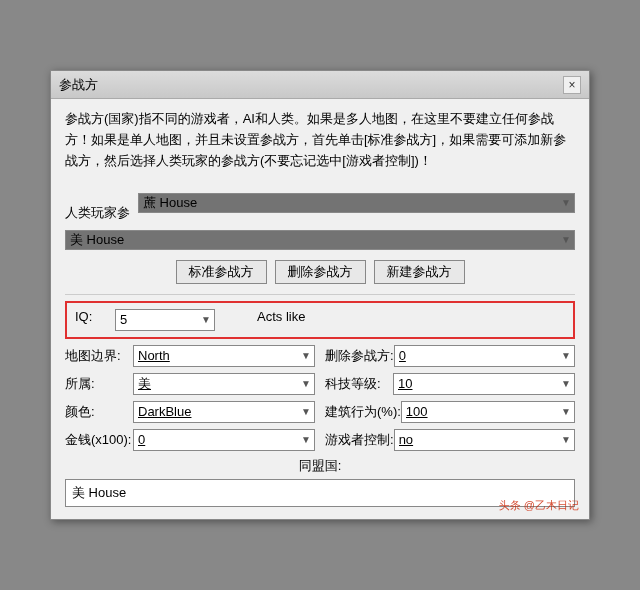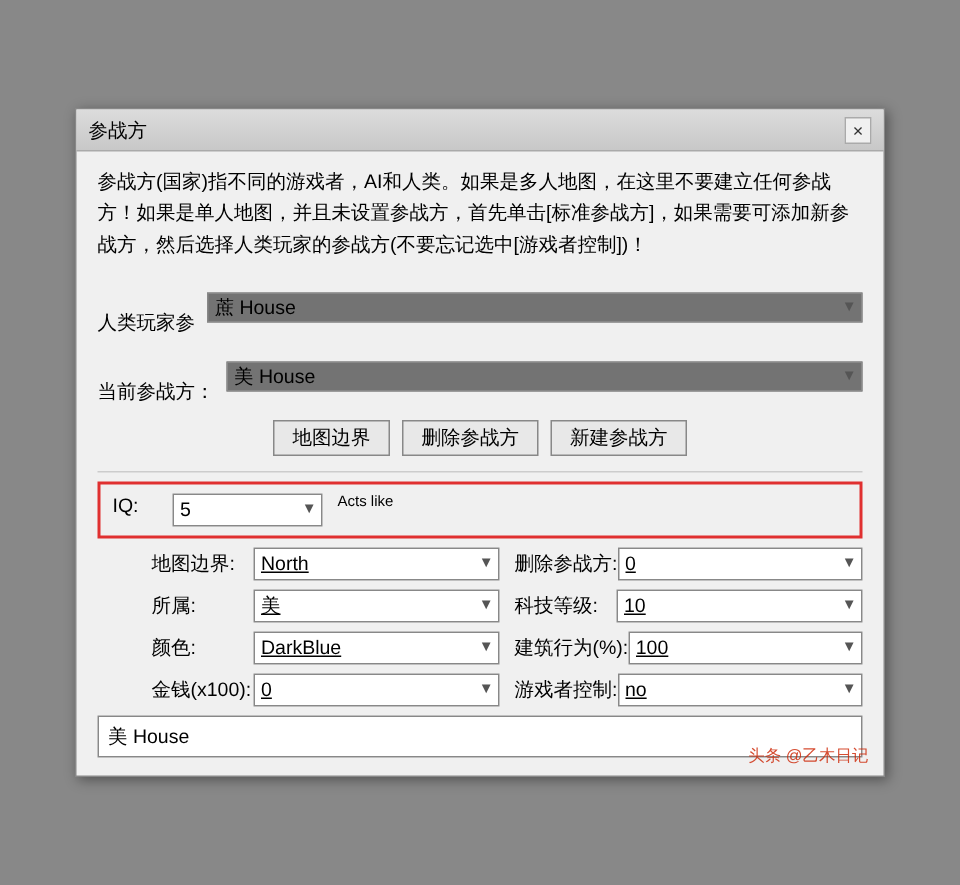--- a/index.html
+++ b/index.html
@@ -137,28 +137,28 @@
       border: 1px solid #888;
       background: #fff;
       font-size: 13px;
       padding: 0 4px;
       cursor: pointer;
       appearance: none;
       -webkit-appearance: none;
     }
     .acts-like-label {
       color: #000;
-      font-size: 10px;
+      font-size: 13px;
+      margin-left: 32px;
     }
     .two-col-grid {
       display: grid;
       grid-template-columns: 1fr 1fr;
       gap: 6px 10px;
       margin-bottom: 6px;
-      margin-left: 36px;
     }
     .grid-row {
       display: flex;
       align-items: center;
     }
     .grid-label {
       min-width: 68px;
       font-size: 13px;
       color: #000;
       white-space: nowrap;
@@ -220,31 +220,30 @@
       <span class="form-label">人类玩家参</span>
       <div class="select-wrapper">
         <select>
           <option>蔗 House</option>
         </select>
         <span class="select-arrow">▼</span>
       </div>
     </div>
 
     <div class="form-row">
-      <span class="form-label">当前参战方：</span>
       <div class="select-wrapper">
         <select>
           <option>美 House</option>
         </select>
         <span class="select-arrow">▼</span>
       </div>
     </div>
 
     <div class="buttons-row">
-      <button class="btn">地图边界</button>
+      <button class="btn">标准参战方</button>
       <button class="btn">删除参战方</button>
       <button class="btn">新建参战方</button>
     </div>
 
     <hr class="divider">
 
     <div class="iq-section">
       <span class="iq-label">IQ:</span>
       <div class="iq-select-wrapper">
         <select>
@@ -331,16 +330,17 @@
         <span class="grid-label">游戏者控制:</span>
         <div class="grid-select-wrapper">
           <select>
             <option>no</option>
           </select>
           <span class="select-arrow">▼</span>
         </div>
       </div>
     </div>
 
+    <div class="allies-label">同盟国:</div>
     <div class="allies-box">美 House</div>
   </div>
   <span class="watermark">头条 @乙木日记</span>
 </div>
 
 </body></html>

